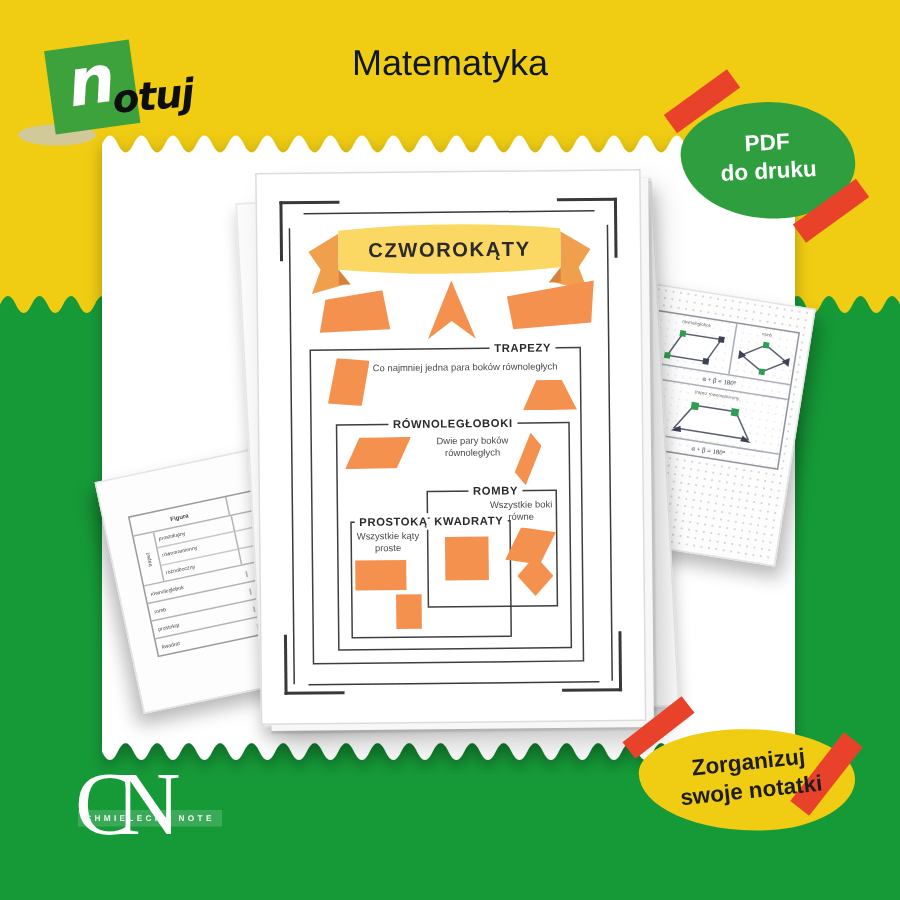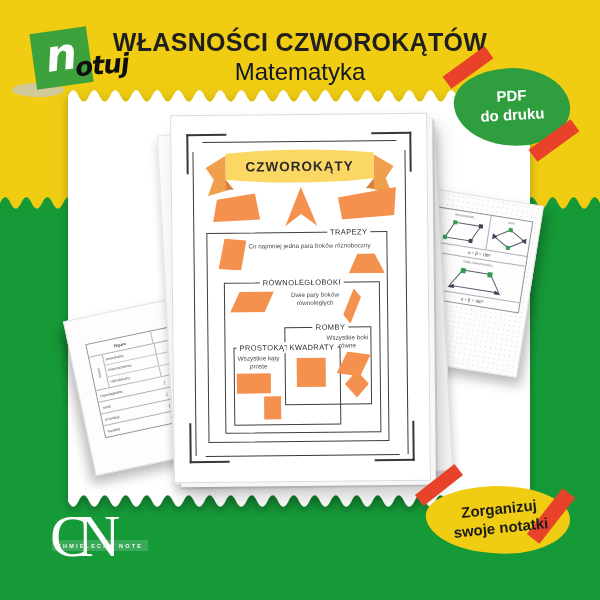--- a/index.html
+++ b/index.html
@@ -96,21 +96,21 @@
   .br{position:absolute;width:38px;height:38px;}
   .br.tl{left:15px;top:18px;border-left:2px solid #383838;border-top:2px solid #383838;}
   .br.tr{right:15px;top:18px;border-right:2px solid #383838;border-top:2px solid #383838;}
   .br.bl{left:15px;bottom:19px;border-left:2px solid #383838;border-bottom:2px solid #383838;}
   .br.brr{right:15px;bottom:19px;border-right:2px solid #383838;border-bottom:2px solid #383838;}
   .hline{position:absolute;left:31px;width:194px;border-top:1.5px solid #3a3a3a;}
   .vline{position:absolute;top:36px;height:304px;border-left:1.5px solid #3a3a3a;}
   .ribbon{position:absolute;left:31px;top:30px;}
   .top-shapes{position:absolute;left:31px;top:70px;}
   .wbox{position:absolute;border:1.5px solid #3f3f3f;}
-  .wlabel{position:absolute;top:-6px;background:#fff;padding:0 3px;font-size:7.5px;font-weight:normal;
+  .wlabel{position:absolute;top:-6px;background:#fff;padding:0 3px;font-size:7.5px;font-weight:bold;
     letter-spacing:.4px;color:#2b2b2b;white-space:nowrap;line-height:11px;}
   .wdesc{position:absolute;font-size:6.3px;line-height:1.2;color:#4a4a4a;text-align:center;}
   .oshape{position:absolute;background:var(--orange,#F5914E);}
 </style>
 </head>
 <body>
 
 <div class="canvas" style="--yellow: #F0CC12; --green: #169A38; --logo-green: #3DA23C; --badge-green: #2F9E3F; --tape-red: #E8432A; --orange: #F5914E; --ribbon-orange: #F0A04C; --ribbon-yellow: #FBD763; --title-ink: #1F1F1F;">
 
   <svg class="bg" width="600" height="600">
@@ -126,21 +126,20 @@
   </svg>
 
   <div class="notuj">
     <div class="notuj-sq">
       <span class="notuj-n">n</span>
     </div>
     <span class="notuj-rest">otuj</span>
   </div>
 
   <div class="header">
-    <div class="title">WŁASNOŚCI CZWOROKĄTÓW</div>
     <div class="subtitle">Matematyka</div>
   </div>
 
   <div class="badge pdf-badge">
     <div class="blob"></div>
     <div class="tape tape-a"></div>
     <div class="tape tape-b"></div>
     <div class="badge-text">
       <div>PDF</div>
       <div>do druku</div>
@@ -260,21 +259,21 @@
       <span class="wlabel" style="left:50%;transform:translateX(-50%)">RÓWNOLEGŁOBOKI</span>
     </div>
     <div class="wbox" style="left:111px;top:212px;width:85px;height:76px">
       <span class="wlabel" style="right:22px">ROMBY</span>
     </div>
     <div class="wbox" style="left:60px;top:232px;width:105px;height:76px">
       <span class="wlabel" style="left:2px">PROSTOKĄTY</span>
       <span class="wlabel" style="left:52px">KWADRATY</span>
     </div>
 
-    <div class="wdesc" style="left:76px;top:127px;width:134px;text-align:left">Co najmniej jedna para boków różnoboczny</div>
+    <div class="wdesc" style="left:76px;top:127px;width:134px;text-align:left">Co najmniej jedna para boków równoległych</div>
     <div class="wdesc" style="left:109px;top:176px;width:66px">Dwie pary boków równoległych</div>
     <div class="wdesc" style="left:153px;top:219px;width:42px">Wszystkie boki równe</div>
     <div class="wdesc" style="left:64px;top:239px;width:42px">Wszystkie kąty proste</div>
 
     <div class="oshape" style="left:46px;top:123px;width:28px;height:32px;clip-path:polygon(22% 0,100% 6%,80% 100%,0 94%)"></div>
     <div class="oshape" style="left:176px;top:139px;width:36px;height:20px;clip-path:polygon(25% 0,72% 0,100% 100%,0 100%)"></div>
     <div class="oshape" style="left:57px;top:176px;width:44px;height:21px;clip-path:polygon(22% 0,100% 0,78% 100%,0 100%)"></div>
     <div class="oshape" style="left:170px;top:174px;width:18px;height:35px;clip-path:polygon(60% 0,100% 25%,40% 100%,0 75%)"></div>
     <div class="oshape" style="left:163px;top:237px;width:34px;height:25px;clip-path:polygon(32% 0,100% 14%,68% 100%,0 86%)"></div>
     <div class="oshape" style="left:171px;top:256px;width:24px;height:27px;clip-path:polygon(50% 0,100% 50%,50% 100%,0 50%)"></div>

